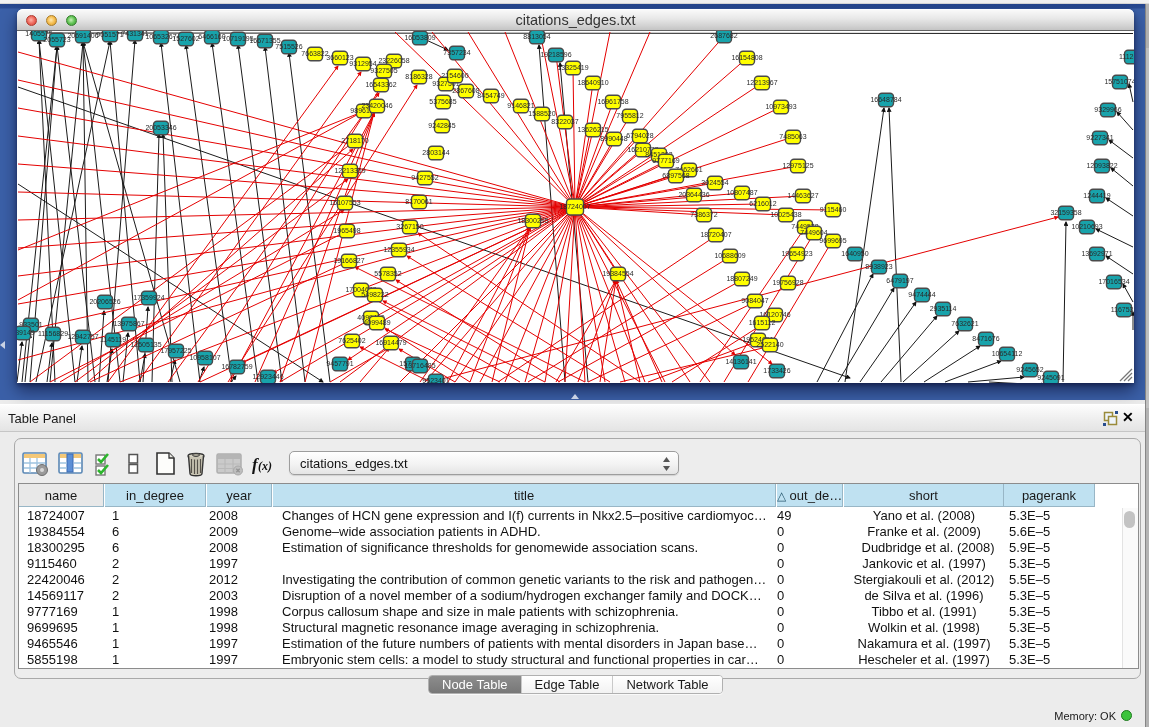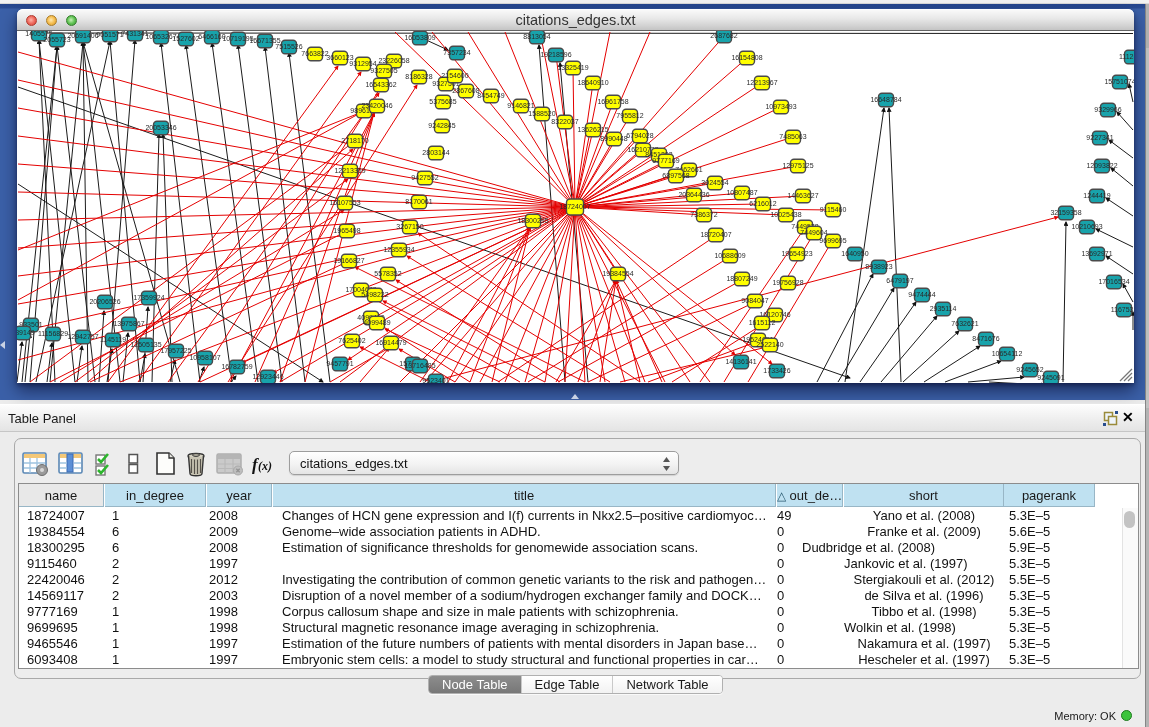--- a/index.html
+++ b/index.html
@@ -608,29 +608,29 @@
             <span style="left:758px">0</span>
             <span style="left:825px;width:160px;text-align:center">Franke et al. (2009)</span>
             <span style="left:990px">5.6E–5</span>
           </div>
           <div class="tr" style="top:56px">
             <span style="left:8px">18300295</span>
             <span style="left:93px">6</span>
             <span style="left:190px">2008</span>
             <span style="left:263px">Estimation of significance thresholds for genomewide association scans.</span>
             <span style="left:758px">0</span>
-            <span style="left:783px;width:160px;">Dudbridge et al. (2008)</span>
+            <span style="left:829px;width:160px;text-align:center">Dudbridge et al. (2008)</span>
             <span style="left:990px">5.9E–5</span>
           </div>
           <div class="tr" style="top:72px">
             <span style="left:8px">9115460</span>
             <span style="left:93px">2</span>
             <span style="left:190px">1997</span>
             <span style="left:758px">0</span>
-            <span style="left:825px;width:160px;text-align:left">Jankovic et al. (1997)</span>
+            <span style="left:825px;width:160px;text-align:center">Jankovic et al. (1997)</span>
             <span style="left:990px">5.3E–5</span>
           </div>
           <div class="tr" style="top:88px">
             <span style="left:8px">22420046</span>
             <span style="left:93px">2</span>
             <span style="left:190px">2012</span>
             <span style="left:263px">Investigating the contribution of common genetic variants to the risk and pathogen…</span>
             <span style="left:758px">0</span>
             <span style="left:825px;width:160px;text-align:center">Stergiakouli et al. (2012)</span>
             <span style="left:990px">5.5E–5</span>
@@ -643,43 +643,43 @@
             <span style="left:758px">0</span>
             <span style="left:825px;width:160px;text-align:center">de Silva et al. (1996)</span>
             <span style="left:990px">5.3E–5</span>
           </div>
           <div class="tr" style="top:120px">
             <span style="left:8px">9777169</span>
             <span style="left:93px">1</span>
             <span style="left:190px">1998</span>
             <span style="left:263px">Corpus callosum shape and size in male patients with schizophrenia.</span>
             <span style="left:758px">0</span>
-            <span style="left:825px;width:160px;text-align:center">Tibbo et al. (1998)</span>
+            <span style="left:825px;width:160px;text-align:center">Tibbo et al. (1991)</span>
             <span style="left:990px">5.3E–5</span>
           </div>
           <div class="tr" style="top:136px">
             <span style="left:8px">9699695</span>
             <span style="left:93px">1</span>
             <span style="left:190px">1998</span>
             <span style="left:263px">Structural magnetic resonance image averaging in schizophrenia.</span>
             <span style="left:758px">0</span>
-            <span style="left:825px;width:160px;text-align:left">Wolkin et al. (1998)</span>
+            <span style="left:825px;width:160px;text-align:center">Wolkin et al. (1998)</span>
             <span style="left:990px">5.3E–5</span>
           </div>
           <div class="tr" style="top:152px">
             <span style="left:8px">9465546</span>
             <span style="left:93px">1</span>
             <span style="left:190px">1997</span>
             <span style="left:263px">Estimation of the future numbers of patients with mental disorders in Japan base…</span>
             <span style="left:758px">0</span>
             <span style="left:825px;width:160px;text-align:center">Nakamura et al. (1997)</span>
             <span style="left:990px">5.3E–5</span>
           </div>
           <div class="tr" style="top:168px">
-            <span style="left:8px">6093408</span>
+            <span style="left:8px">5855198</span>
             <span style="left:93px">1</span>
             <span style="left:190px">1997</span>
             <span style="left:263px">Embryonic stem cells: a model to study structural and functional properties in car…</span>
             <span style="left:758px">0</span>
             <span style="left:825px;width:160px;text-align:center">Hescheler et al. (1997)</span>
             <span style="left:990px">5.3E–5</span>
           </div>
           <div id="sbtrack"></div>
           <div id="sbthumb"></div>
         </div>

